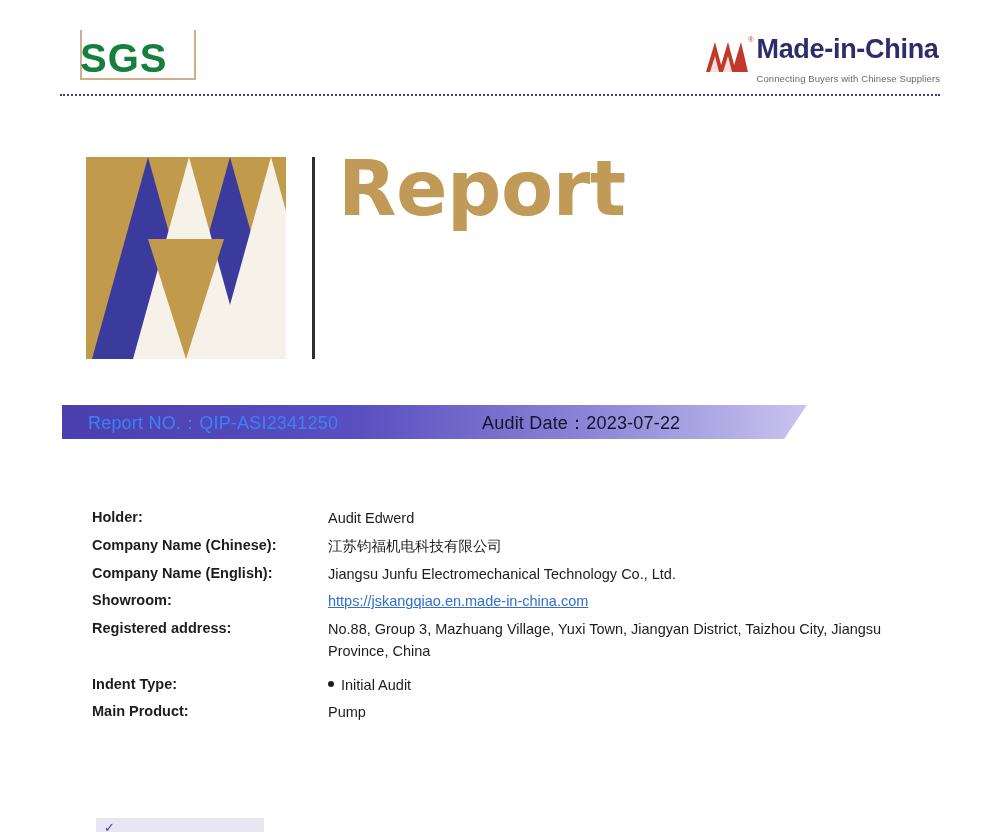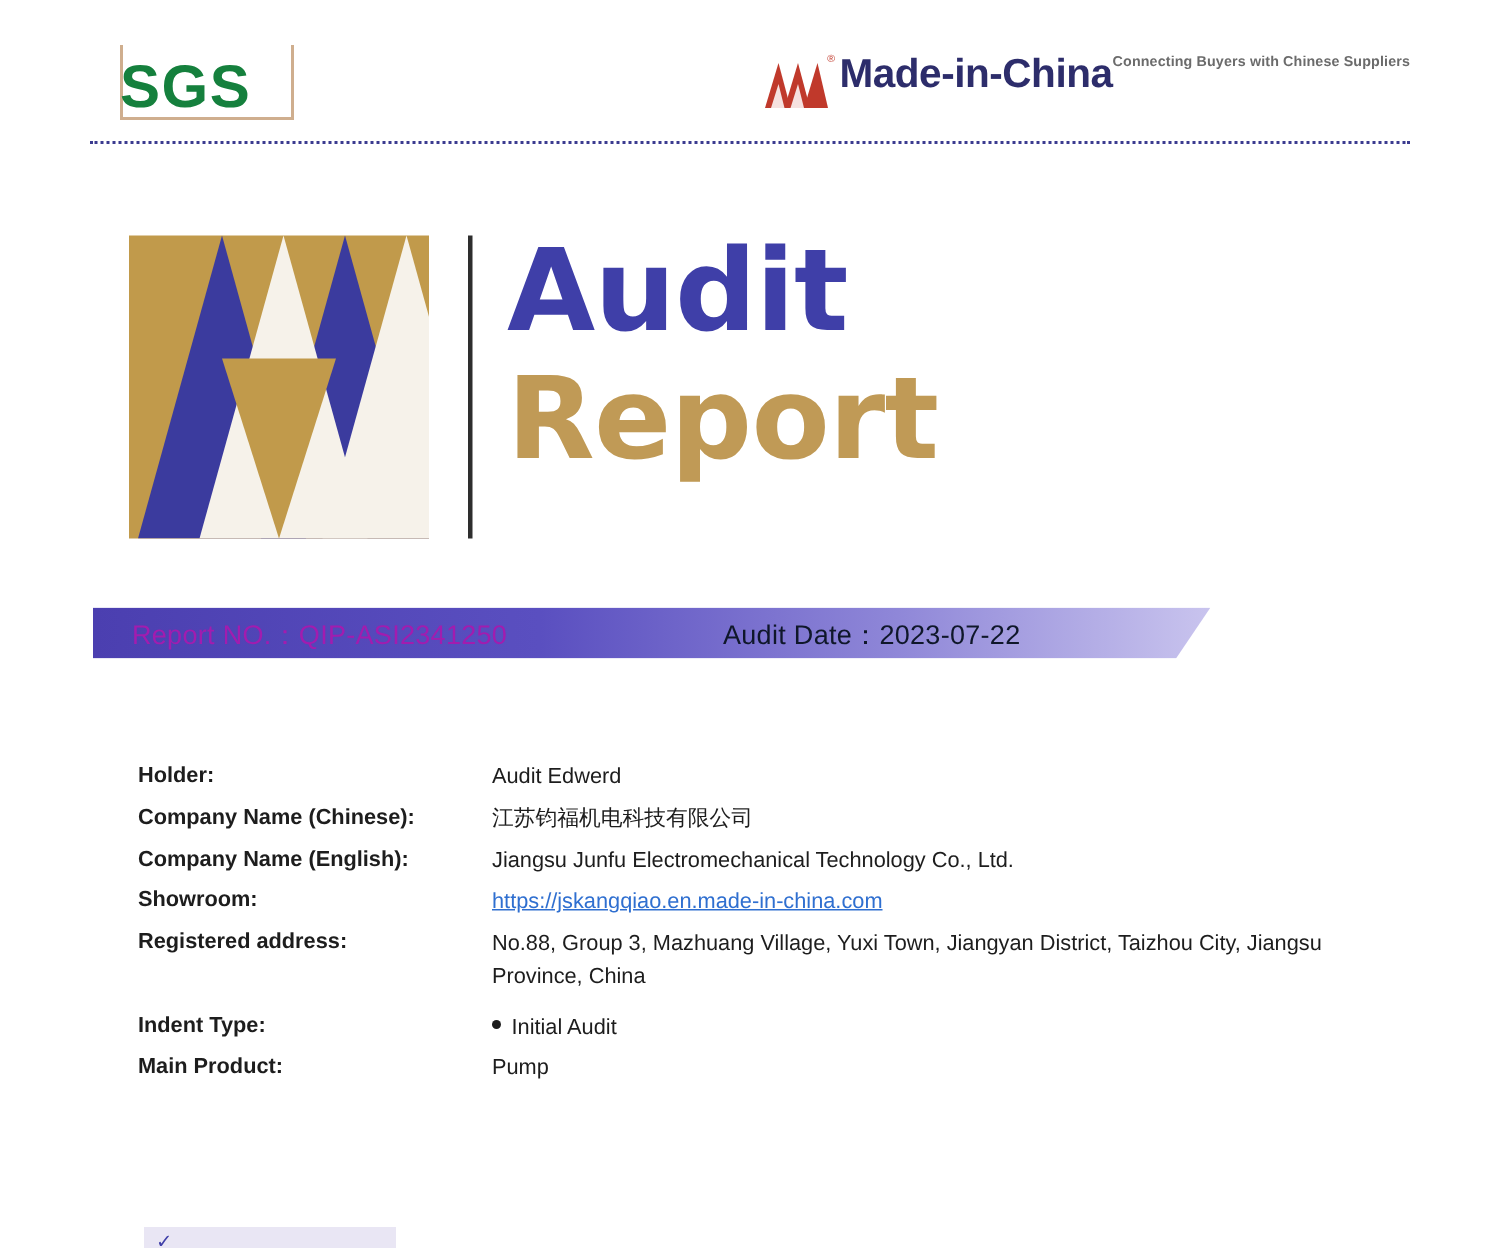--- a/index.html
+++ b/index.html
@@ -90,36 +90,35 @@
   }
   .mic-reg {
     position: absolute;
     right: -5px;
     top: -2px;
     font-size: 7px;
     color: #c0392b;
   }
   .mic-words {
     display: flex;
-    flex-direction: row;
+    flex-direction: column;
     justify-content: flex-start;
   }
   .mic-title {
     font-size: 27px;
     font-weight: bold;
     color: #2d2d6b;
     letter-spacing: -0.3px;
     line-height: 1;
   }
   .mic-sub {
-    margin-top: 0;
+    margin-top: 10px;
     font-size: 9.5px;
     color: #6b6b6b;
     letter-spacing: 0.1px;
-    font-weight: bold;
   }
   .header-rule {
     position: absolute;
     left: 60px;
     top: 94px;
     width: 880px;
     height: 0;
     border-top: 2px dotted #3b3b8f;
   }
 
@@ -227,21 +226,21 @@
     width: 745px;
     height: 34px;
     background: linear-gradient(to right, #4b3fb0 0%, #5a4fc0 40%, #8f87d8 72%, #c9c4ee 100%);
     clip-path: polygon(0 0, 745px 0, 722px 34px, 0 34px);
   }
   .report-bar-text {
     position: absolute;
     left: 26px;
     top: 6px;
     font-size: 18px;
-    color: #a21caf;
+    color: #3b82f6;
     letter-spacing: 0.2px;
   }
   .report-bar-text2 {
     position: absolute;
     left: 420px;
     top: 6px;
     font-size: 18px;
     color: #0f172a;
     letter-spacing: 0.2px;
     text-align: center;
@@ -343,21 +342,20 @@
   <div class="title-block">
     <div class="logo-square">
       <div class="tri tri-blue-left"></div>
       <div class="tri tri-blue-right"></div>
       <div class="tri tri-white"></div>
       <div class="tri tri-white2"></div>
       <div class="logo-v-cut"></div>
     </div>
     <div class="title-divider"></div>
     <div class="title-words">
-      <div class="title-audit">Audit</div>
       <div class="title-report">Report</div>
     </div>
   </div>
 
   <div class="report-bar">
     <div class="report-bar-bg"></div>
     <div class="report-bar-text">
       <span>Report NO.：</span><span>QIP-ASI2341250</span>
     </div>
     <div class="report-bar-text2">

